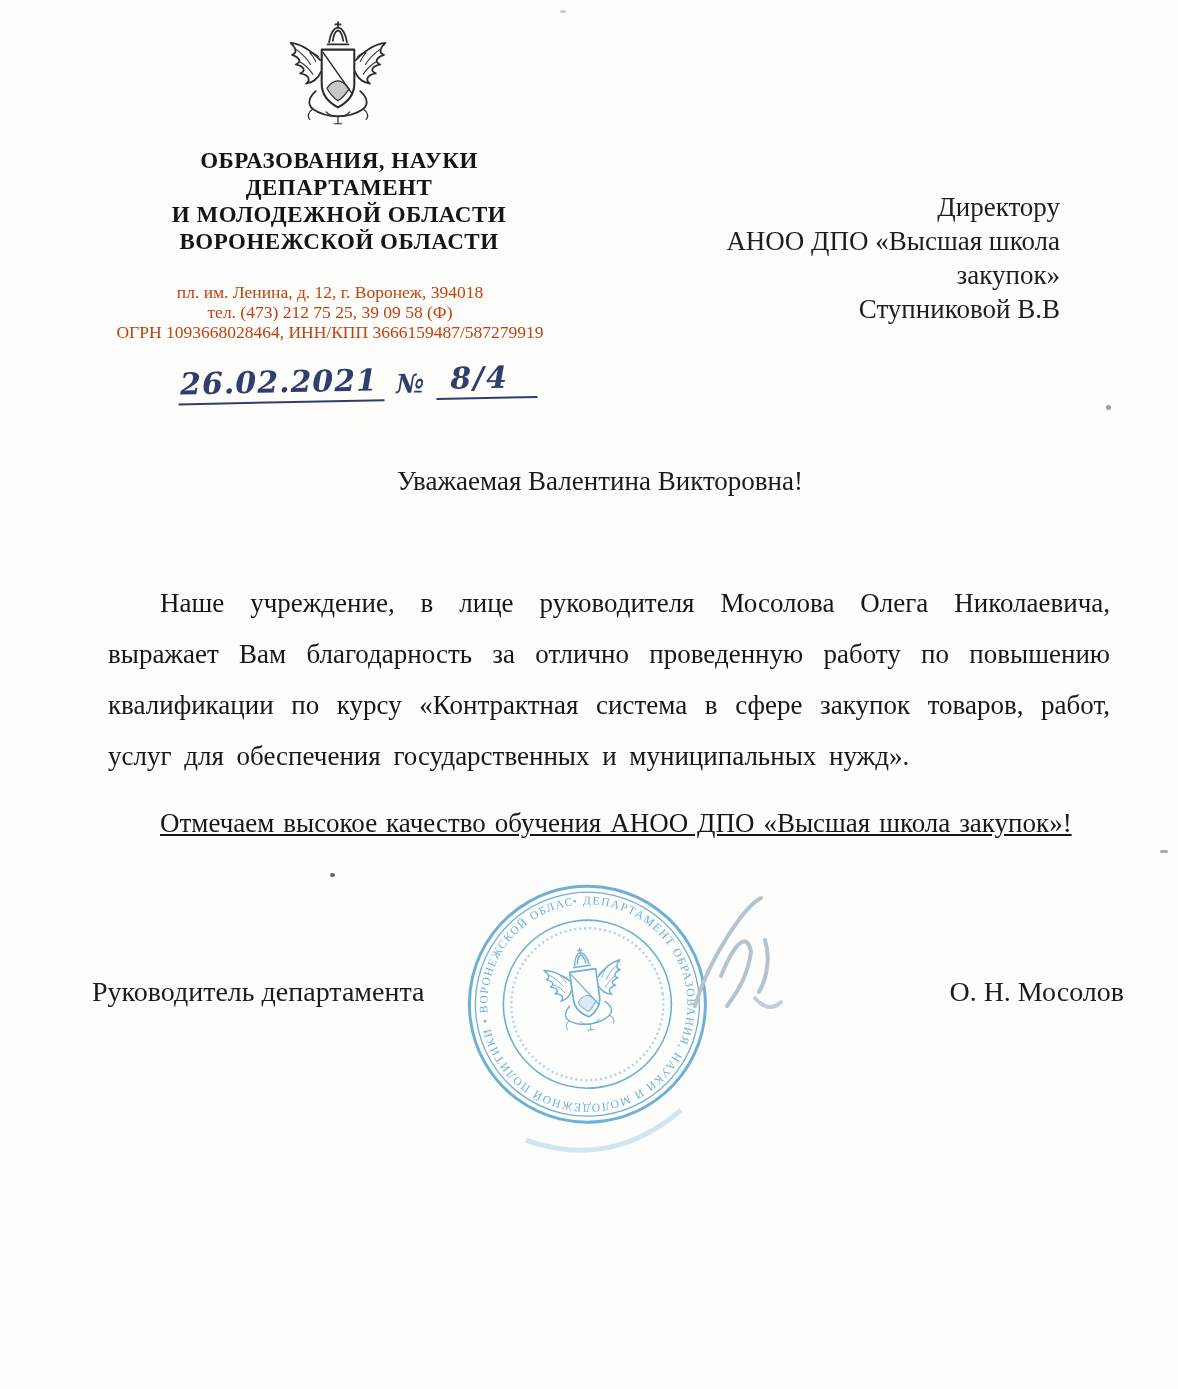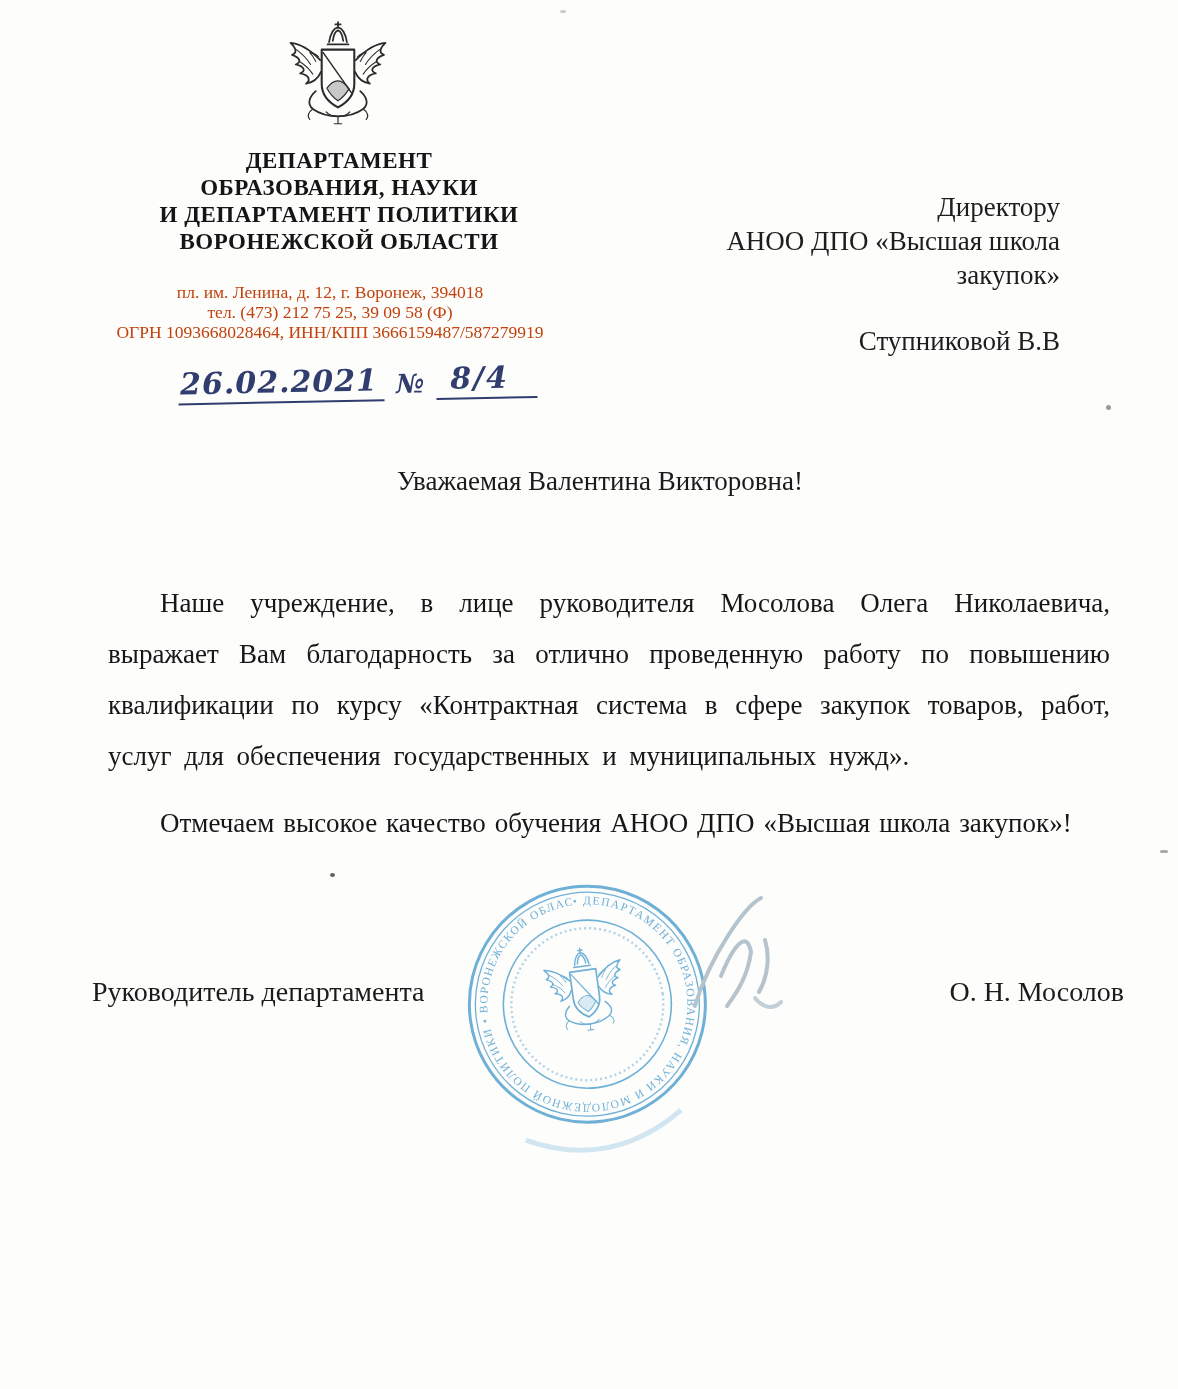--- a/index.html
+++ b/index.html
@@ -34,35 +34,35 @@
     transform:rotate(-1.2deg);
   }
   .ref-date{border-bottom:2px solid #303d6e;padding:0 6px 2px 2px;letter-spacing:1px;}
   .ref-no{font-size:26px;padding-bottom:2px;}
   .ref-num{border-bottom:2px solid #303d6e;padding:0 28px 2px 14px;letter-spacing:2px;}
   
   .recipient{
     position:absolute;left:618px;top:190px;width:442px;
     text-align:right;font-size:27px;line-height:34px;color:#1d1d1d;
   }
-  .recipient .name{margin-top:32px;}
+  .recipient .name{}
   
   .salutation{
     position:absolute;left:0;top:466px;width:1200px;
     text-align:center;font-size:27px;color:#1b1b1b;
   }
   
   .body-text{
     position:absolute;left:92px;top:562px;width:1034px;
     font-size:27px;line-height:51px;color:#171717;
   }
   .body-text p{
     margin:16px;text-indent:52px;text-align:justify;word-spacing:0.22em;
   }
-  .body-text p.last{text-align:left;word-spacing:0.08em;}
+  .body-text p.last{text-align:left;word-spacing:0.08em;text-decoration:underline;}
   
   .sig-row{
     position:absolute;left:92px;top:976px;width:1032px;
     display:flex;justify-content:space-between;align-items:baseline;
     font-size:28px;color:#1b1b1b;
   }
   
   .stamp{
     position:absolute;left:448px;top:868px;width:284px;height:310px;
     color:#57a3d0;opacity:0.85;transform:rotate(-8deg);
@@ -110,23 +110,23 @@
         </g>
       </symbol>
     </defs>
   </svg>
 
   <svg class="emblem" viewBox="0 0 200 170">
     <use href="#coa"></use>
   </svg>
 
   <div class="org-name">
+    <div>ОБРАЗОВАНИЯ, НАУКИ</div>
     <div>ДЕПАРТАМЕНТ</div>
-    <div>ОБРАЗОВАНИЯ, НАУКИ</div>
-    <div>И ДЕПАРТАМЕНТ ПОЛИТИКИ</div>
+    <div>И МОЛОДЕЖНОЙ ОБЛАСТИ</div>
     <div>ВОРОНЕЖСКОЙ ОБЛАСТИ</div>
   </div>
 
   <div class="org-address">
     <div>пл. им. Ленина, д. 12, г. Воронеж, 394018</div>
     <div>тел. (473) 212 75 25, 39 09 58 (Ф)</div>
     <div>ОГРН 1093668028464, ИНН/КПП 3666159487/587279919</div>
   </div>
 
   <div class="ref-line">

